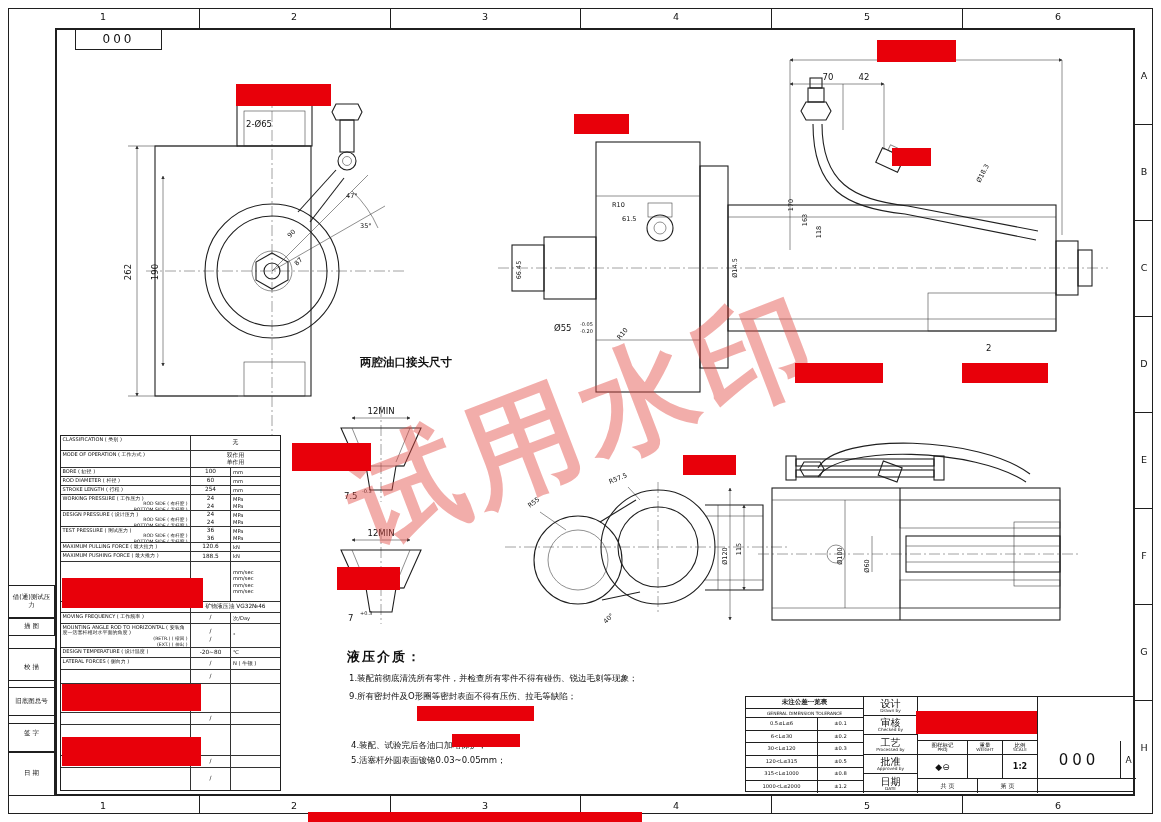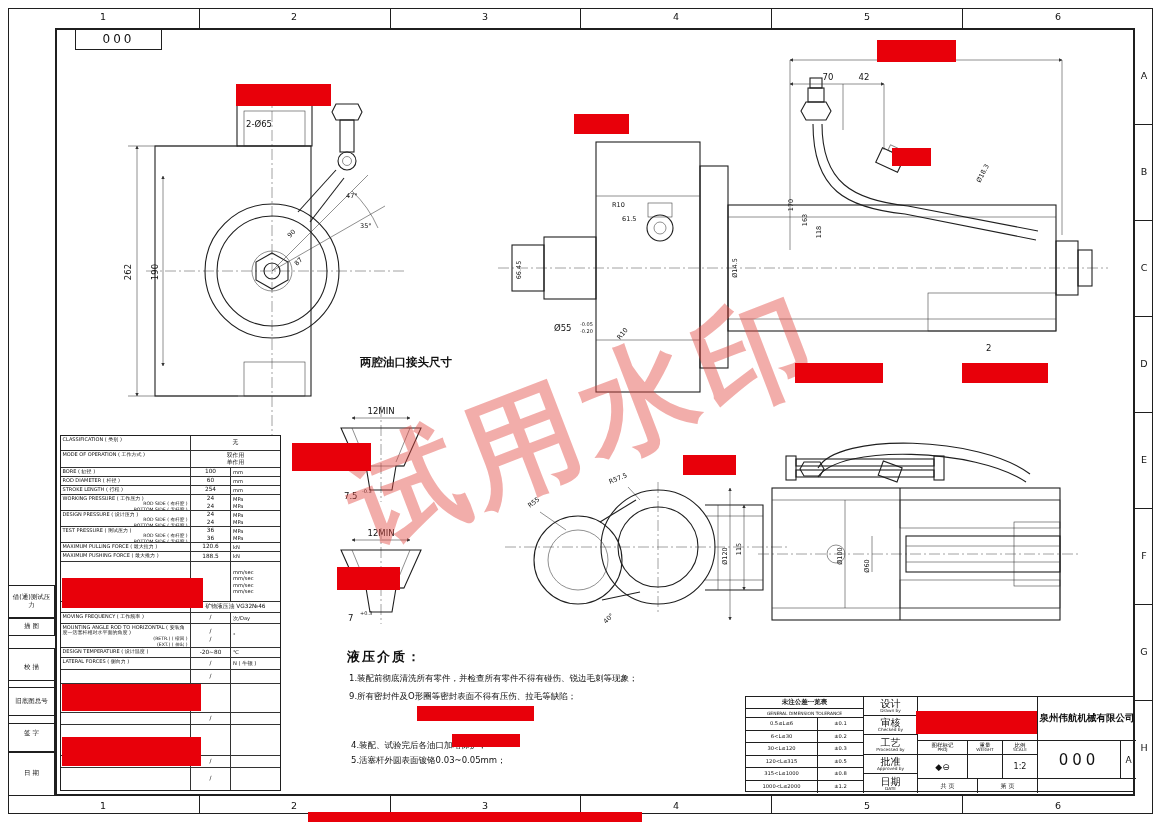--- a/index.html
+++ b/index.html
@@ -602,33 +602,30 @@
   <div class="cell" style="left:257px;top:44px;width:35px;height:14px">
       <span class="signzh" style="font-size:5.5px">比例</span>
       <span class="signen">SCALE</span>
     </div>
   <div class="cell" style="left:172px;top:58px;width:50px;height:24px;font-size:9px">
       <span>◆⊖</span>
     </div>
   <div class="cell" style="left:222px;top:58px;width:35px;height:24px;font-size:7px">
       <span></span>
     </div>
-  <div class="cell" style="left:257px;top:58px;width:35px;height:24px;font-size:8px;font-weight:normal">
+  <div class="cell" style="left:257px;top:58px;width:35px;height:24px;font-size:8px;font-weight:bold">
       <span>1:2</span>
     </div>
   <div class="cell" style="left:172px;top:82px;width:60px;height:14px;border-bottom:none;font-size:6px">
       <span>共  页</span>
     </div>
   <div class="cell" style="left:232px;top:82px;width:60px;height:14px;border-bottom:none;font-size:6px">
       <span>第  页</span>
     </div>
 
-  <div class="cell" style="left:292px;top:0;width:98px;height:44px;border-right:none;font-size:9.5px;font-weight:bold">
-      <span>泉州伟航机械有限公司</span>
-    </div>
   <div class="cell" style="left:292px;top:44px;width:83px;height:38px;font-size:15px;letter-spacing:4px">
       <span>000</span>
     </div>
   <div class="cell" style="left:375px;top:44px;width:15px;height:38px;border-right:none;font-size:9px">
       <span>A</span>
     </div>
   <div class="cell" style="left:292px;top:82px;width:98px;height:14px;border-right:none;border-bottom:none"></div>
 </div>
 
 <div class="watermark">试用水印</div>

